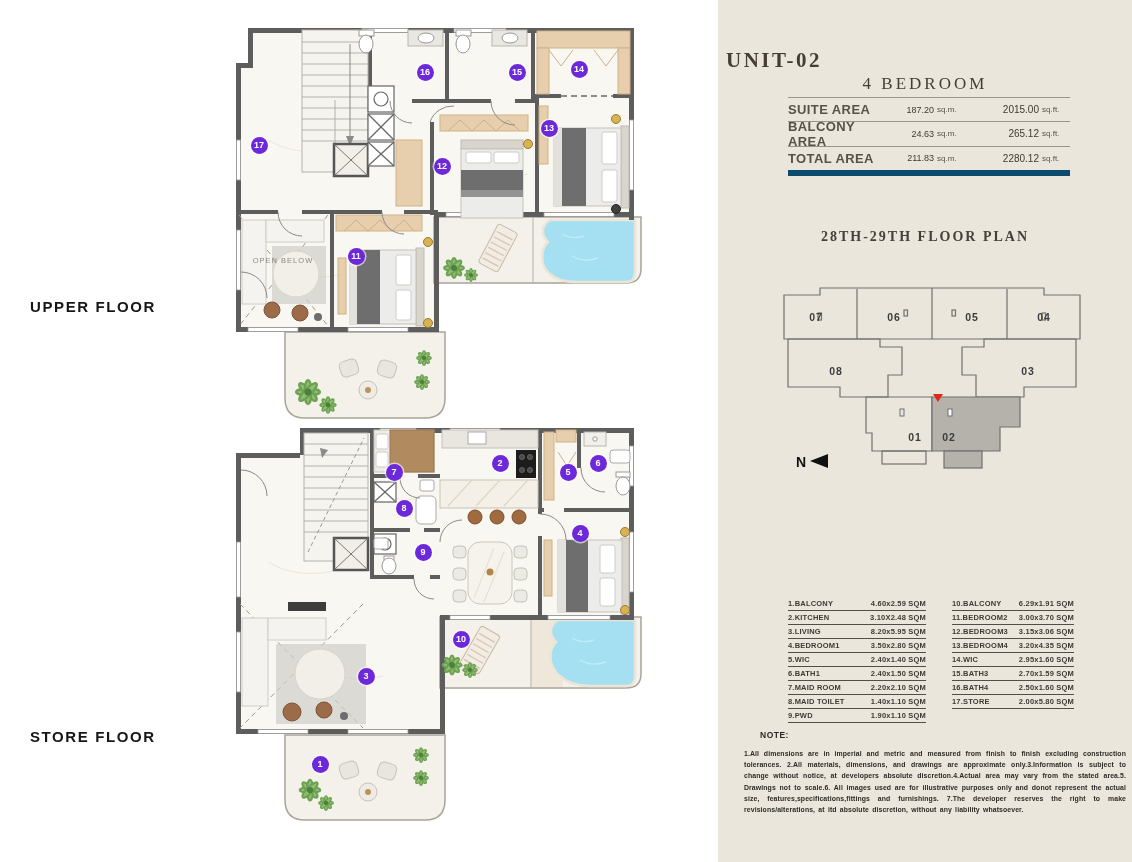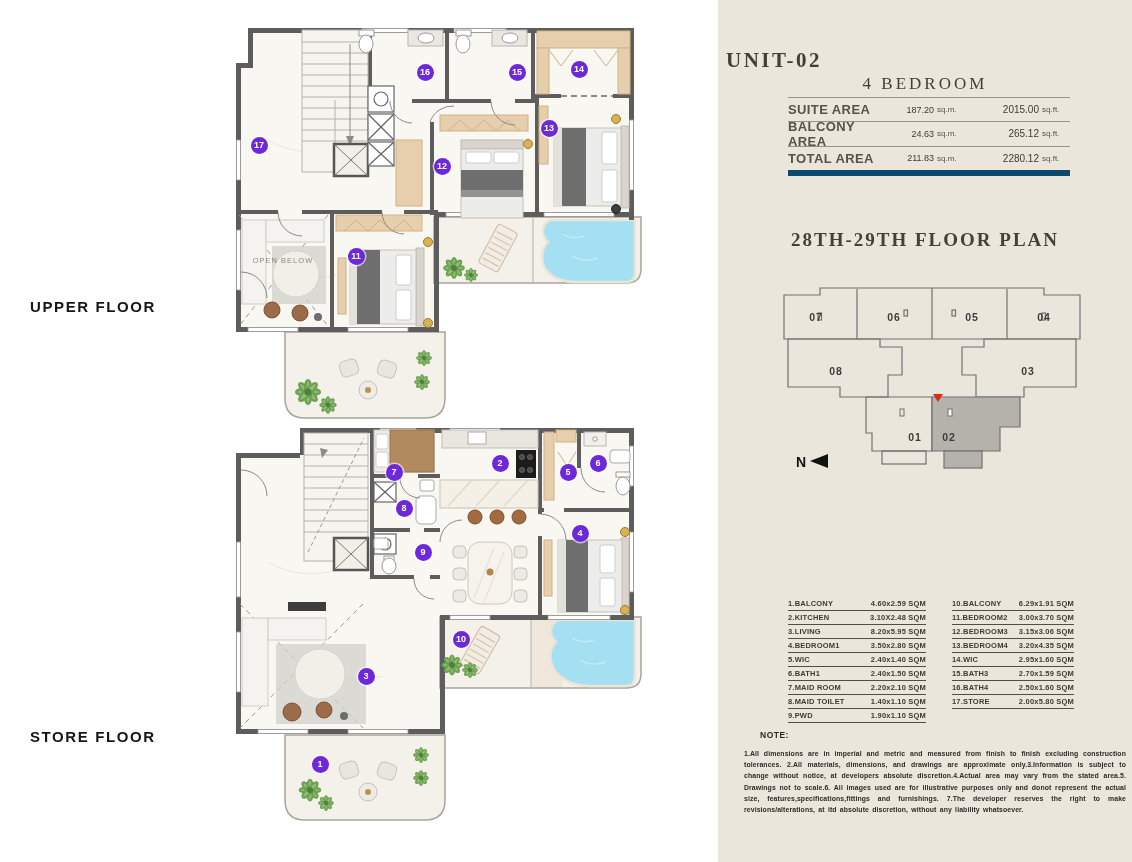--- a/index.html
+++ b/index.html
@@ -25,21 +25,21 @@
   .unit-sub{position:absolute;top:74px;left:0;width:100%;text-align:center;
             font-family:"Liberation Serif",serif;font-size:17px;letter-spacing:3px;color:#453e36;}
   .area-table{position:absolute;top:97px;left:70px;width:282px;}
   .area-row{display:flex;align-items:center;height:23.3px;border-top:1px solid #999384;}
   .area-row:last-child{border-bottom:6px solid #0c4a6e;}
   .a-label{width:100px;font-size:13px;font-weight:bold;letter-spacing:.4px;color:#565249;}
   .a-val{width:46px;text-align:right;font-size:9px;color:#3e3a33;}
   .a-unit{width:28px;font-size:8px;color:#565249;margin-left:3px;}
   .a-val2{flex:1;text-align:right;font-size:10px;color:#3e3a33;}
   .fp-title{position:absolute;top:229px;left:0;width:100%;text-align:center;
-            font-family:"Liberation Serif",serif;font-size:19px;font-weight:bold;letter-spacing:2px;color:#44403a;}
+            font-family:"Liberation Serif",serif;font-size:14px;font-weight:bold;letter-spacing:2px;color:#44403a;}
   .key-plan{position:absolute;top:283px;left:64px;width:300px;height:190px;}
   .north{position:absolute;left:74px;top:450px;}
   .legend-cols{position:absolute;top:576px;left:70px;display:flex;gap:26px;}
   .legend-col{width:138px;margin-top:21px;}
   .legend-col.right{width:122px;}
   .lg-row{display:flex;justify-content:space-between;align-items:baseline;
           font-size:7.5px;font-weight:bold;letter-spacing:.2px;color:#3d3a34;
           border-bottom:.9px solid #514e47;padding:2.4px 0 1.6px;}
   .lg-size{text-align:right;}
   .note{position:absolute;top:730px;left:26px;width:382px;}

